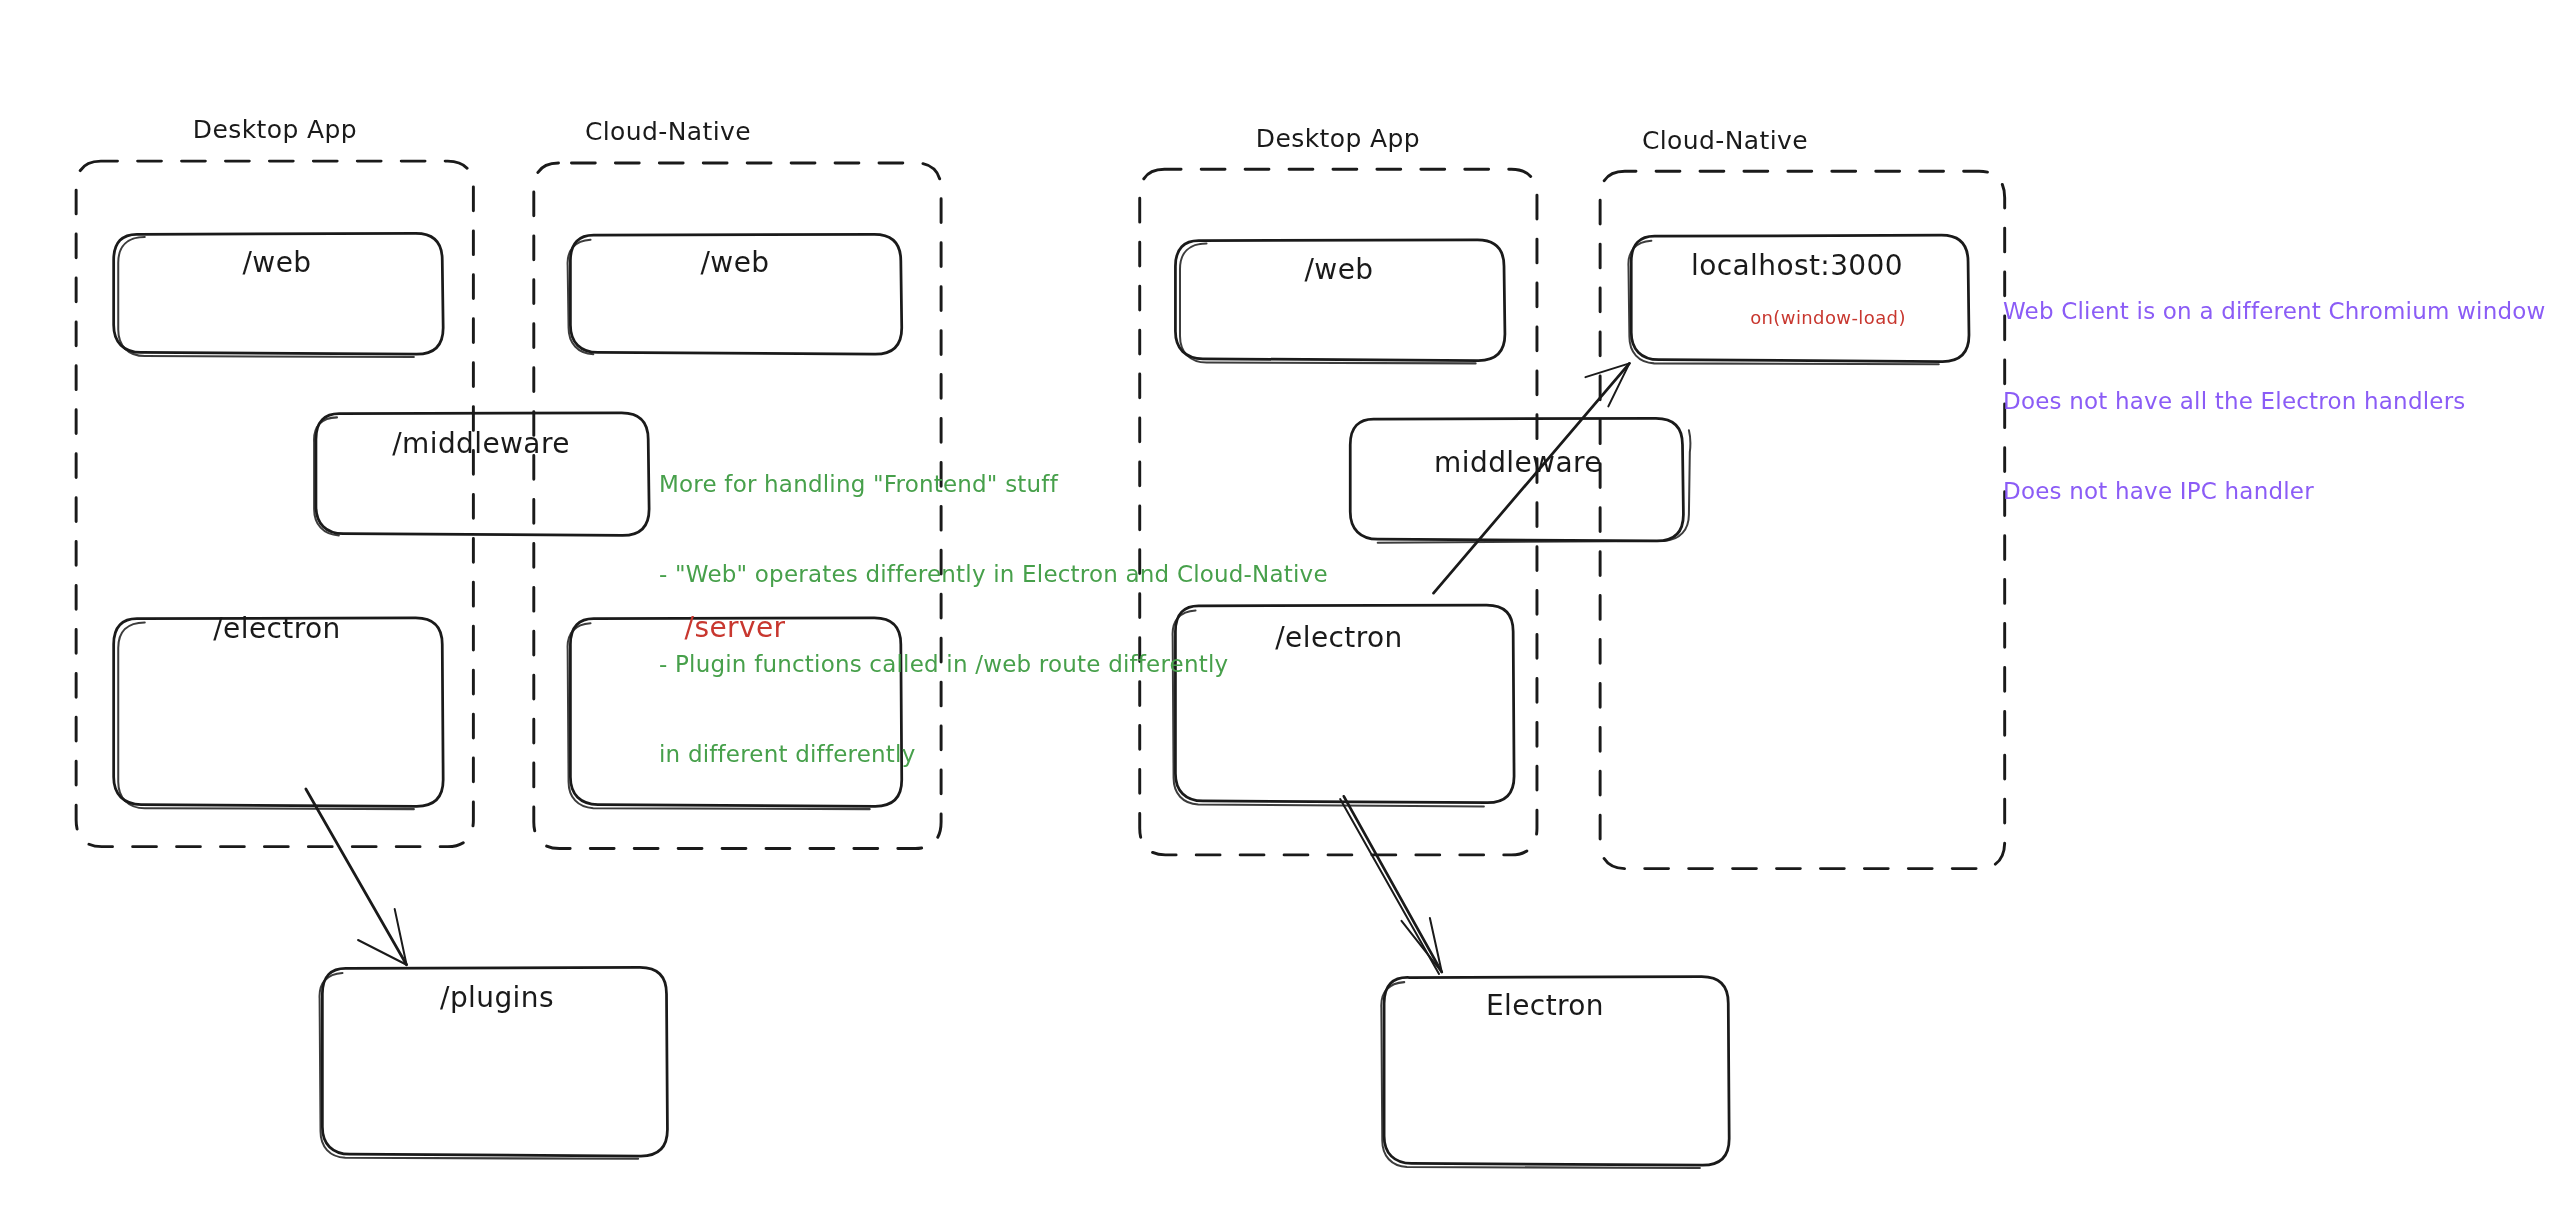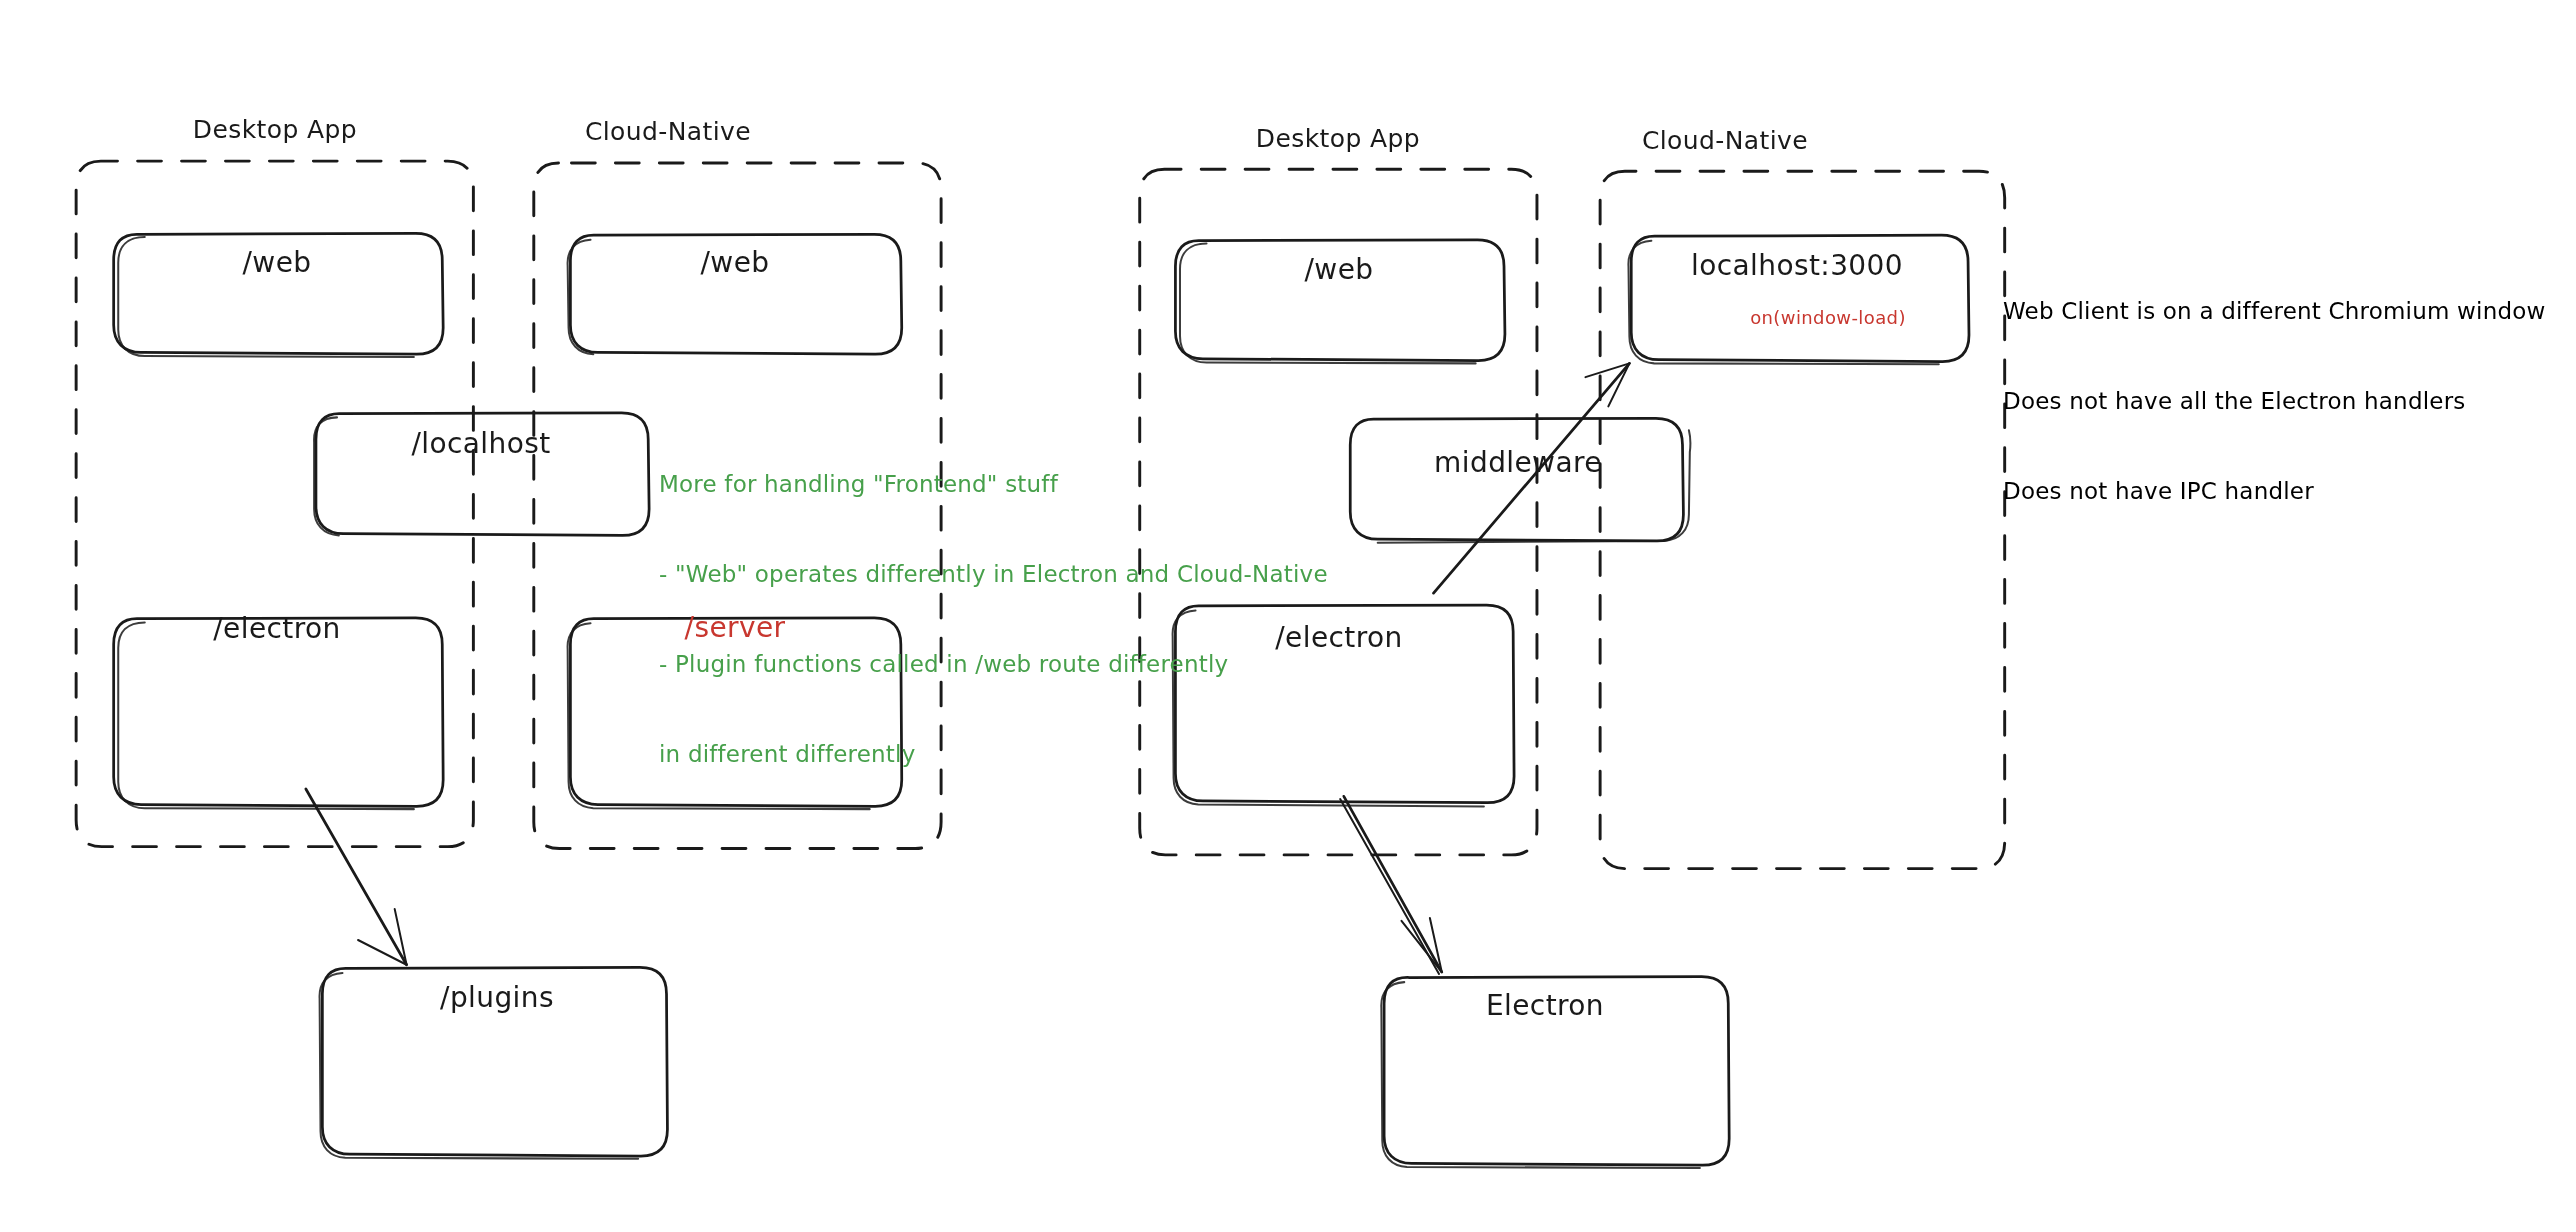--- a/index.html
+++ b/index.html
@@ -55,21 +55,21 @@
   }
   .note {
     position: absolute;
     white-space: pre;
     font-size: 23px;
     line-height: 30px;
     font-family: "DejaVu Sans", sans-serif;
     letter-spacing: 0.2px;
   }
   .note.green { color: #47a04b; }
-  .note.red { color: #000000; }
+  .note.red { color: #8b5cf6; }
 </style>
 </head>
 <body>
 
 <div id="canvas">
 
   <svg id="sketch-svg" viewBox="0 0 2814 1346" xmlns="http://www.w3.org/2000/svg">
     <defs>
       <style>
         .dash-rect {
@@ -324,21 +324,21 @@
   </svg>
 
   <div class="lbl group-title" style="left:275px; top:115px;">Desktop App</div>
 
   <div class="lbl group-title" style="left:668px; top:117px;">Cloud-Native</div>
 
   <div class="lbl box-label" style="left:277px; top:246px;">/web</div>
 
   <div class="lbl box-label" style="left:735px; top:246px;">/web</div>
 
-  <div class="lbl box-label" style="left:481px; top:427px;">/localhost</div>
+  <div class="lbl box-label" style="left:481px; top:427px;">/middleware</div>
 
   <div class="lbl box-label" style="left:277px; top:612px;">/electron</div>
 
   <div class="lbl box-label red" style="left:735px; top:611px;">/server</div>
 
   <div class="lbl box-label" style="left:497px; top:981px;">/plugins</div>
 
   <div class="lbl group-title" style="left:1338px; top:124px;">Desktop App</div>
 
   <div class="lbl group-title" style="left:1725px; top:126px;">Cloud-Native</div>

